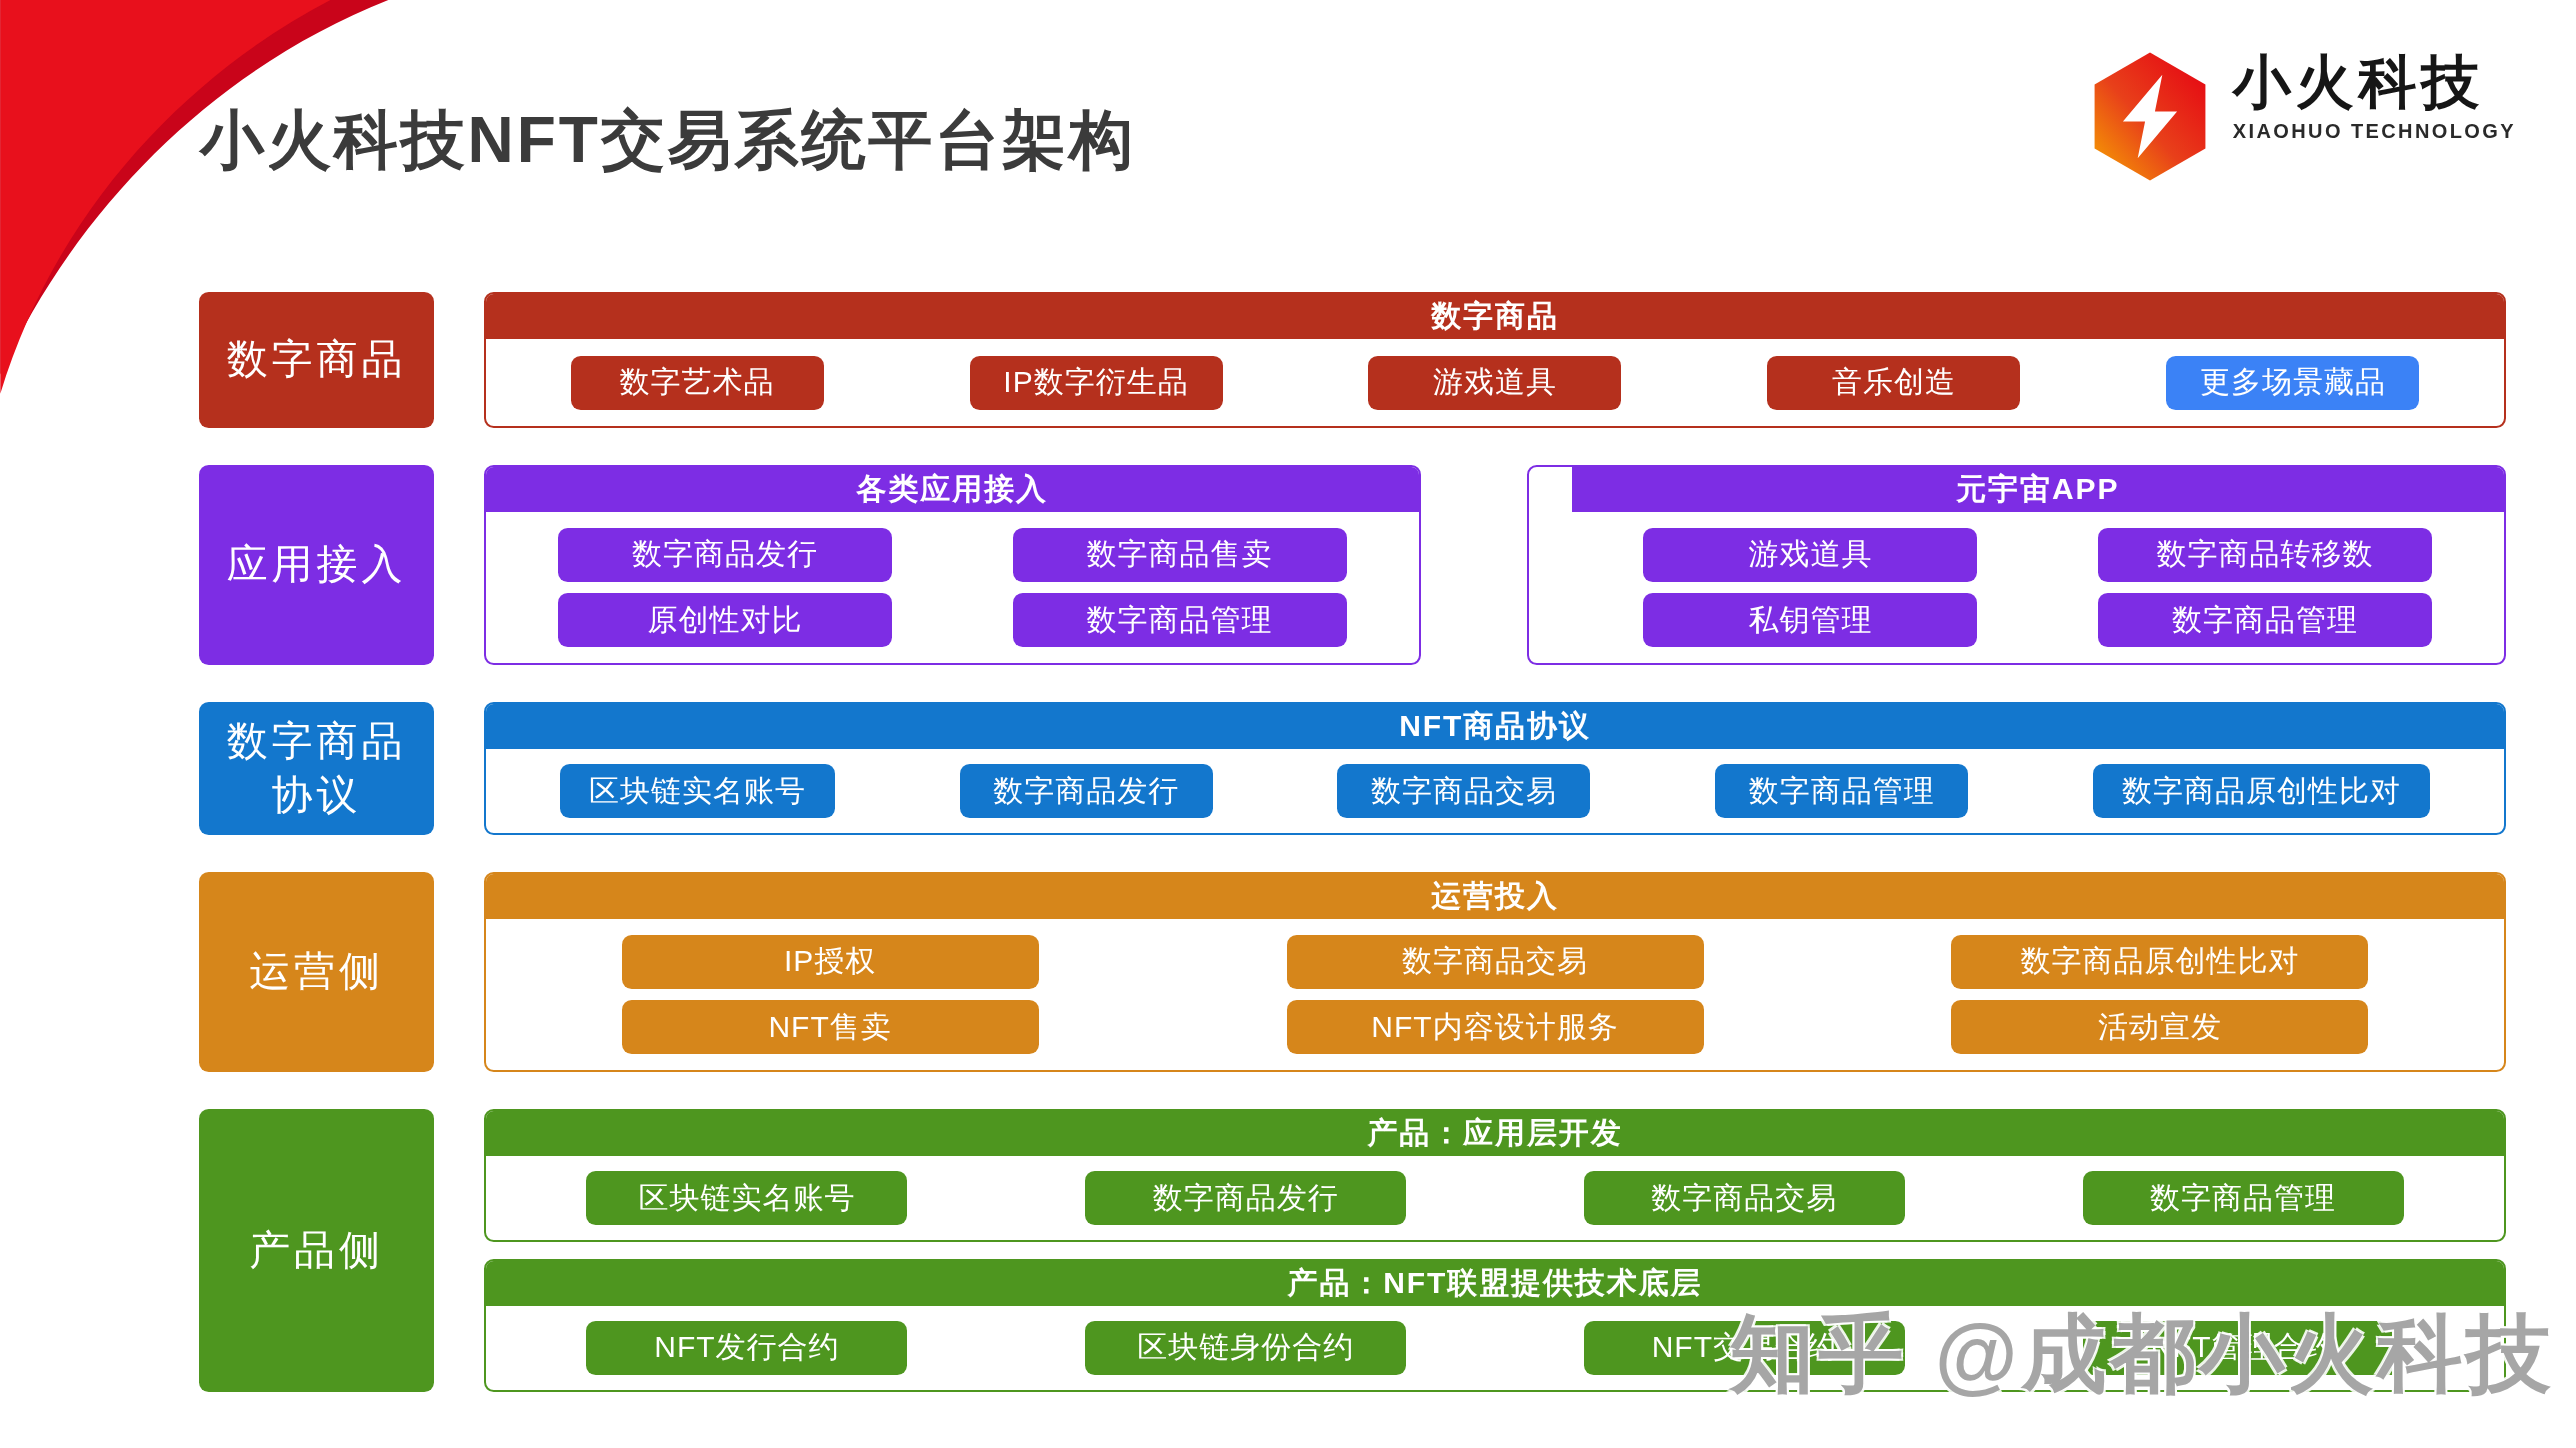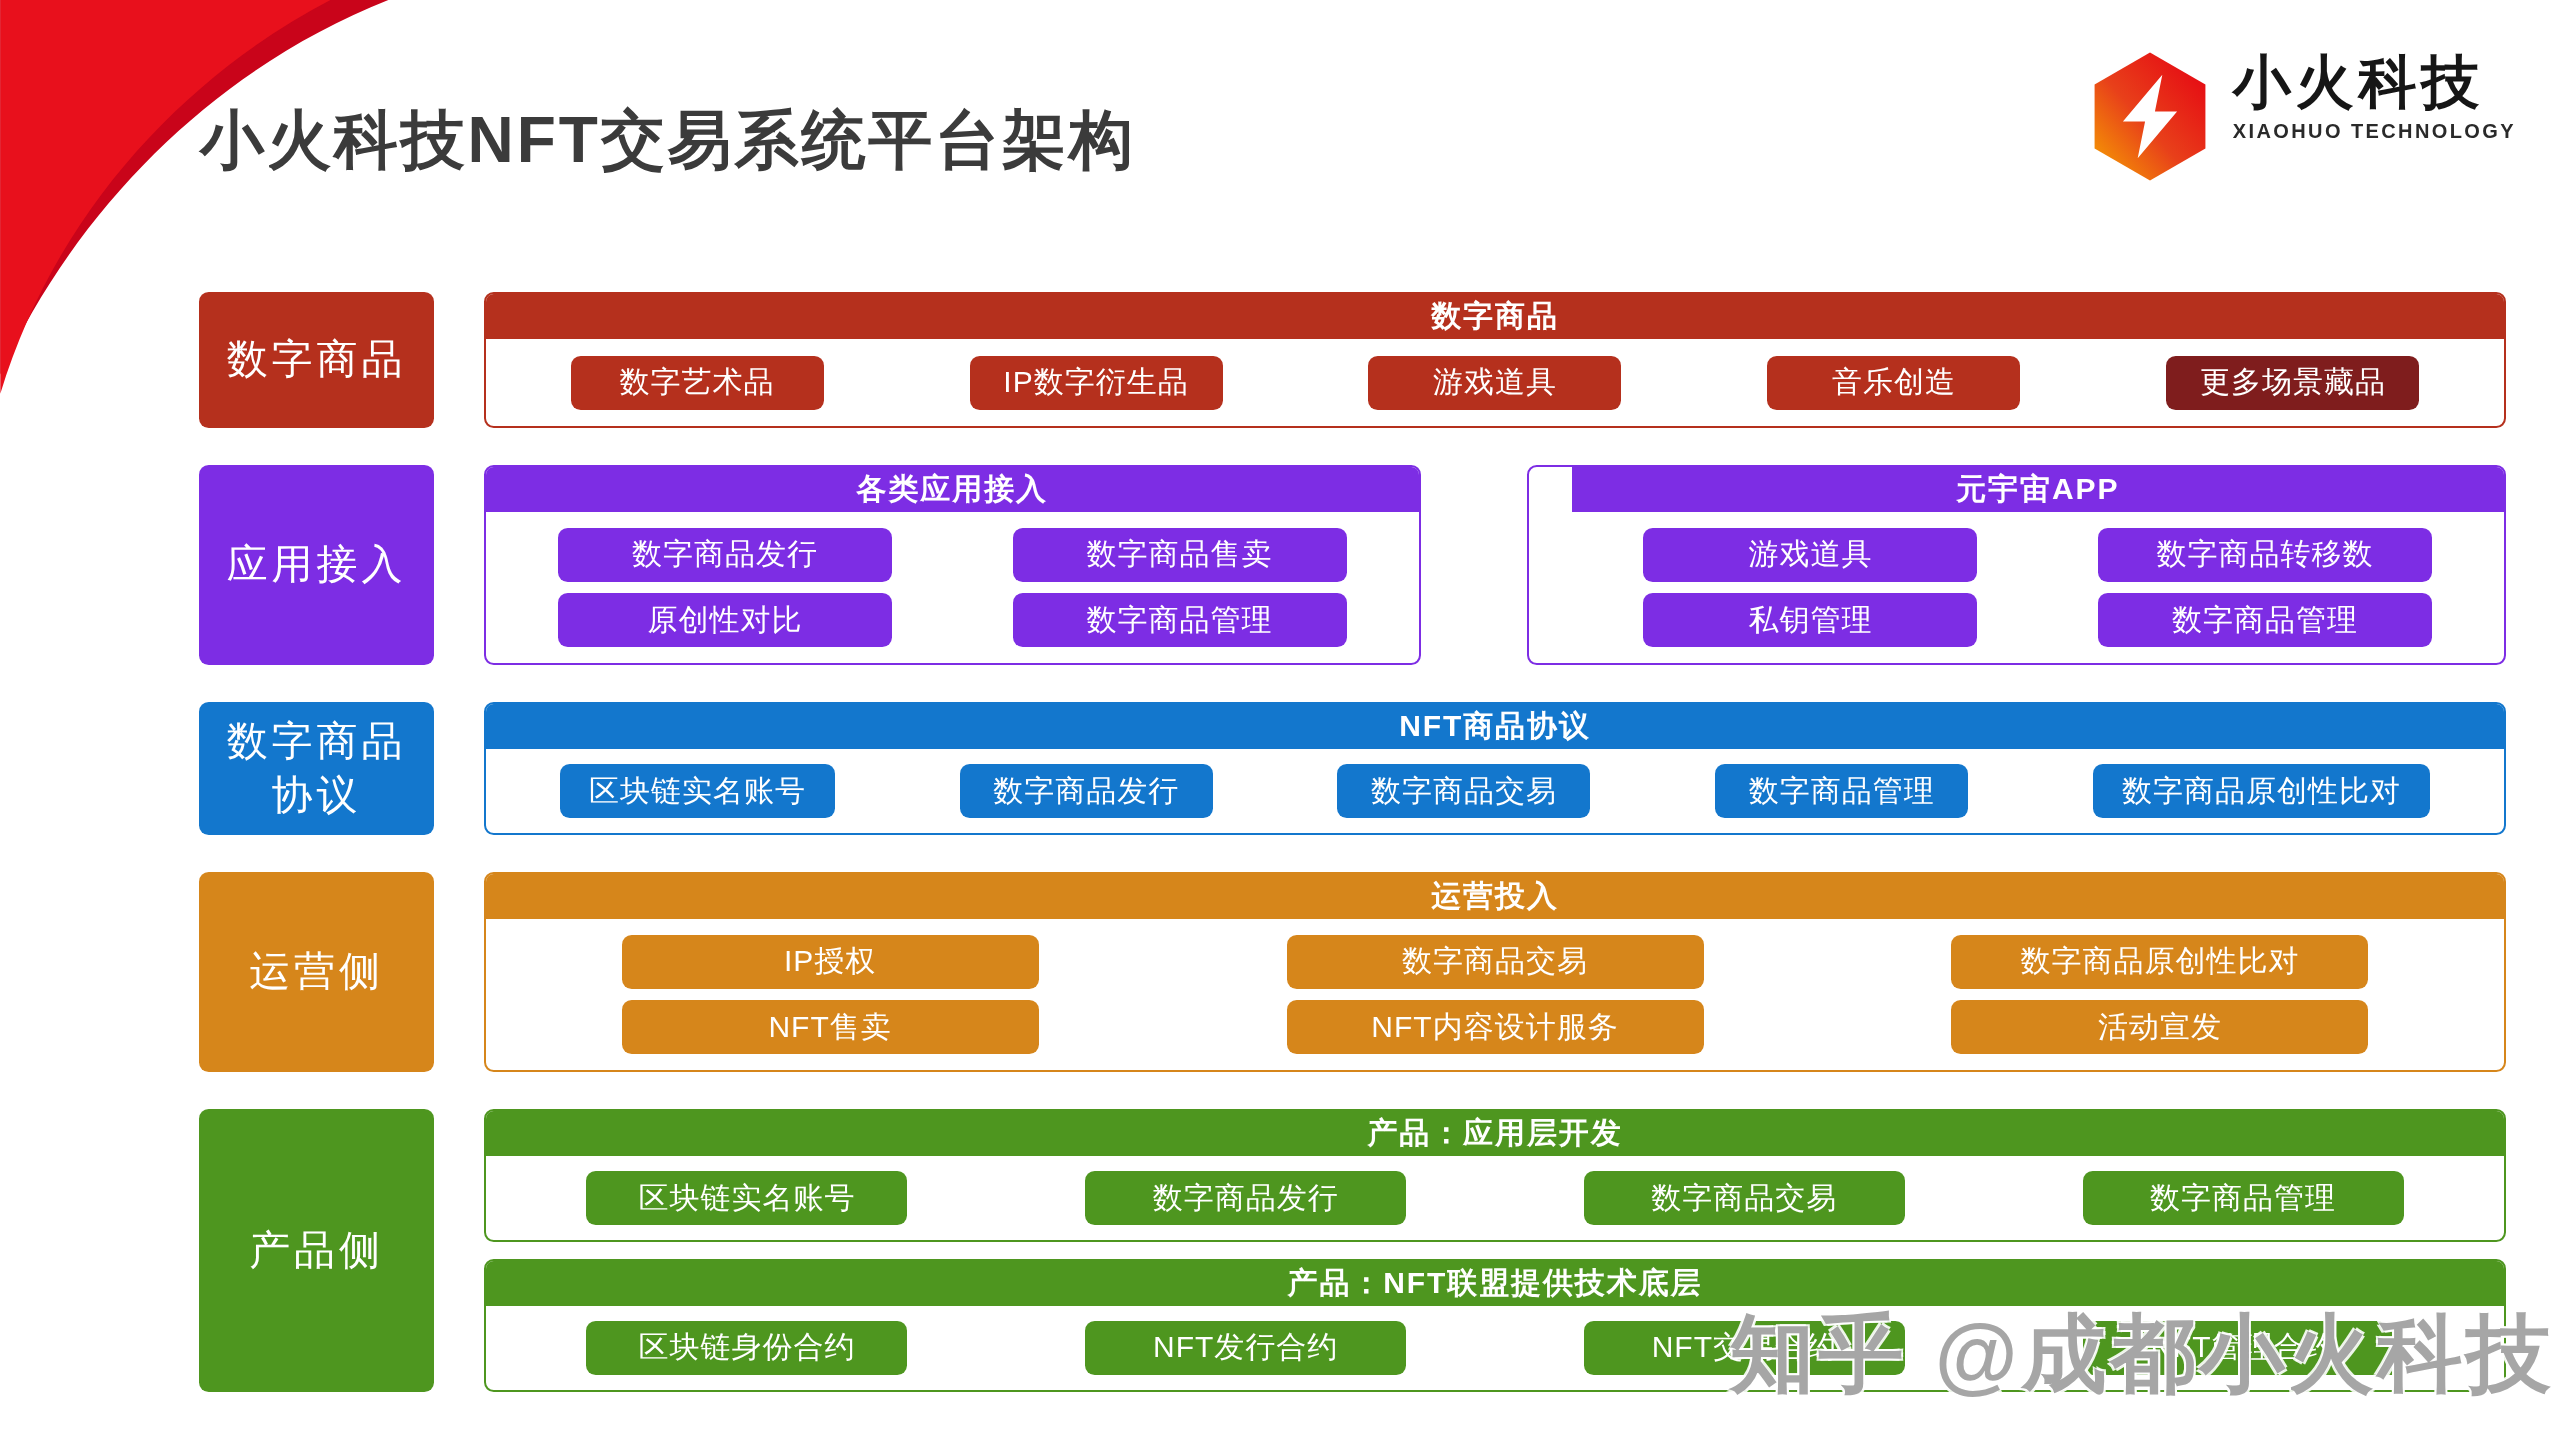--- a/index.html
+++ b/index.html
@@ -103,21 +103,21 @@
         <div class="row-label" style="background: rgb(181, 48, 29);">数字商品</div>
         <div class="bands">
           <div class="band" style="border-color: rgb(181, 48, 29);">
             <div class="band-header" style="background: rgb(181, 48, 29);">数字商品</div>
             <div class="band-body">
               <div class="node-row">
                 <div class="node" style="background: rgb(181, 48, 29);">数字艺术品</div>
                 <div class="node" style="background: rgb(181, 48, 29);">IP数字衍生品</div>
                 <div class="node" style="background: rgb(181, 48, 29);">游戏道具</div>
                 <div class="node" style="background: rgb(181, 48, 29);">音乐创造</div>
-                <div class="node" style="background: #7f1d1d;">更多场景藏品</div>
+                <div class="node" style="background: #3b82f6;">更多场景藏品</div>
               </div>
             </div>
           </div>
         </div>
       </div>
       <div class="row row-app-access">
         <div class="row-label" style="background: rgb(125, 45, 228);">应用接入</div>
         <div class="bands">
           <div class="band" style="border-color: rgb(125, 45, 228);">
             <div class="band-header" style="background: rgb(125, 45, 228);">各类应用接入</div>
@@ -196,22 +196,22 @@
                 <div class="node" style="background: rgb(78, 150, 31);">数字商品发行</div>
                 <div class="node" style="background: rgb(78, 150, 31);">数字商品交易</div>
                 <div class="node" style="background: rgb(78, 150, 31);">数字商品管理</div>
               </div>
             </div>
           </div>
           <div class="band" style="border-color: rgb(78, 150, 31);">
             <div class="band-header" style="background: rgb(78, 150, 31);">产品：NFT联盟提供技术底层</div>
             <div class="band-body">
               <div class="node-row">
+                <div class="node" style="background: rgb(78, 150, 31);">NFT发行合约</div>
                 <div class="node" style="background: rgb(78, 150, 31);">区块链身份合约</div>
-                <div class="node" style="background: rgb(78, 150, 31);">NFT发行合约</div>
                 <div class="node" style="background: rgb(78, 150, 31);">NFT交易合约</div>
                 <div class="node" style="background: rgb(78, 150, 31);">NFT管理合约</div>
               </div>
             </div>
           </div>
         </div>
       </div>
     </div>
 
   <div class="watermark">知乎 @成都小火科技</div>

